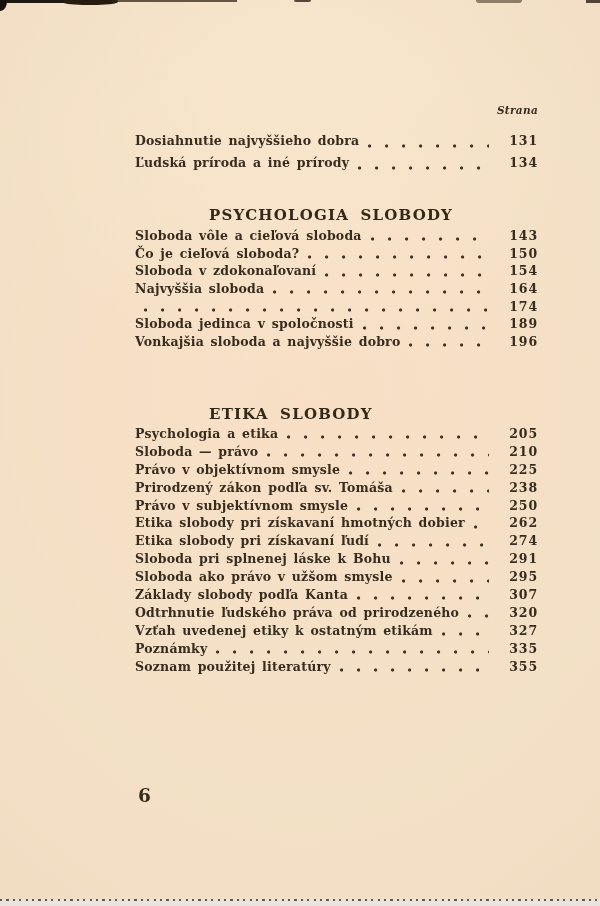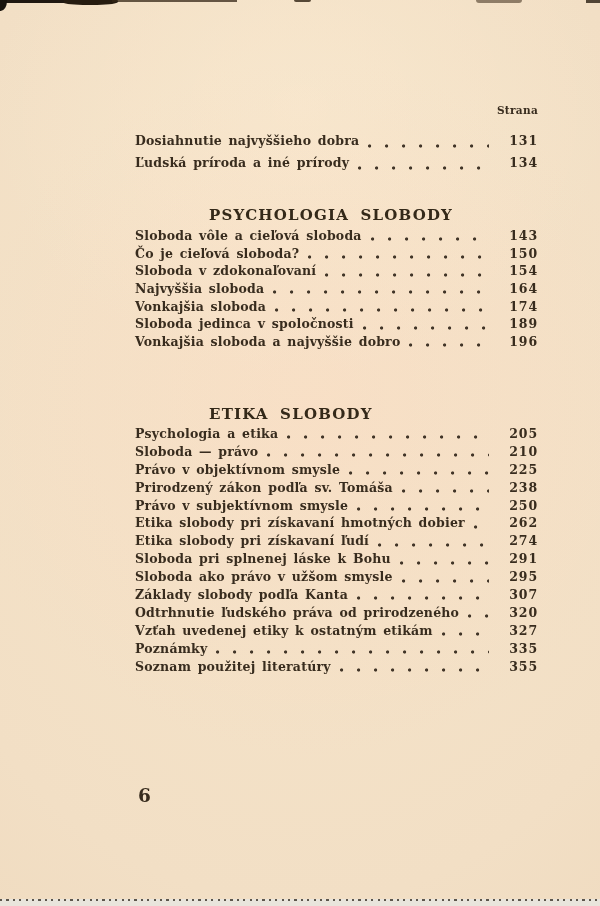--- a/index.html
+++ b/index.html
@@ -29,21 +29,21 @@
     position:absolute;left:0;right:0;bottom:0;height:7px;
     background:#e9e5dc;
   }
   .bottom-strip::before{
     content:"";position:absolute;left:0;right:0;top:0;height:2px;
     background:repeating-linear-gradient(90deg,#5d564c 0 2.2px, rgba(93,86,76,0) 2.2px 6.4px);
   }
   
   .colhead{
     position:absolute;left:135px;width:403px;top:103px;
-    text-align:right;font-size:10.5px;letter-spacing:0.3px;line-height:14px;
+    text-align:right;font-size:10.5px;letter-spacing:0.3px;line-height:14px;font-style:italic;
   }
   .toc-block{position:absolute;left:135px;width:403px;}
   .intro{top:130px;}
   .intro .row{height:21.5px;}
   .intro .row > span{line-height:21.5px;}
   .sec1{top:227px;}
   .sec1 .row{height:17.7px;}
   .sec1 .row > span{line-height:17.7px;}
   .sec2{top:425px;}
   .sec2 .row{height:17.9px;}
@@ -127,21 +127,20 @@
         <span class="num">154</span>
       </div>
 
       <div class="row">
         <span class="lbl">Najvyššia sloboda</span>
         <span class="leader"></span>
         <span class="num">164</span>
       </div>
 
       <div class="row">
-        <span class="lbl">Vonkajšia sloboda</span>
         <span class="leader"></span>
         <span class="num">174</span>
       </div>
 
 
       <div class="row">
         <span class="lbl">Sloboda jedinca v spoločnosti</span>
         <span class="leader"></span>
         <span class="num">189</span>
       </div>

